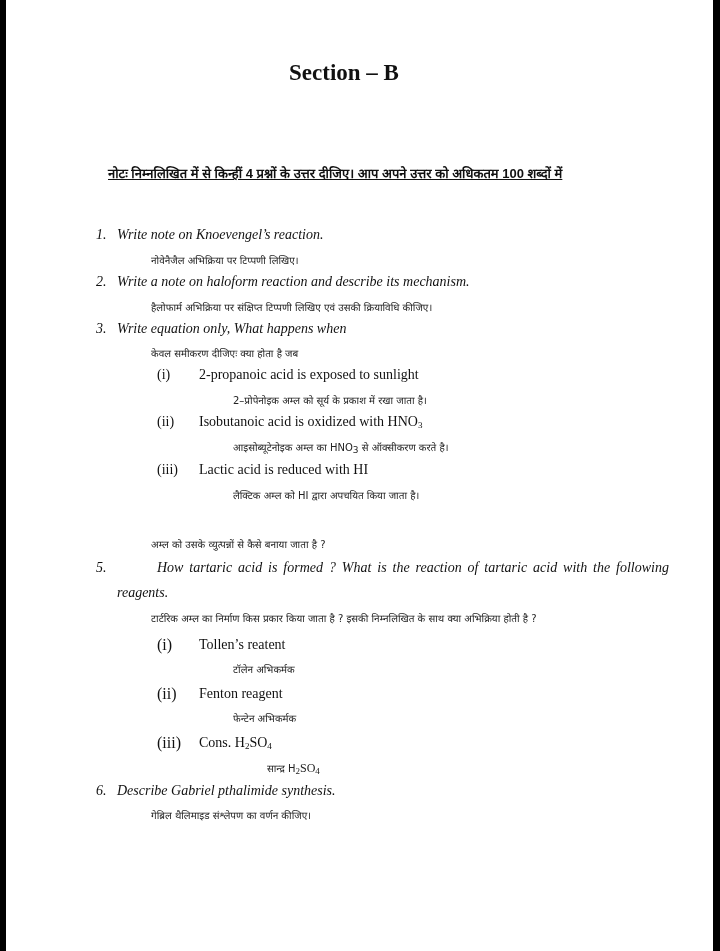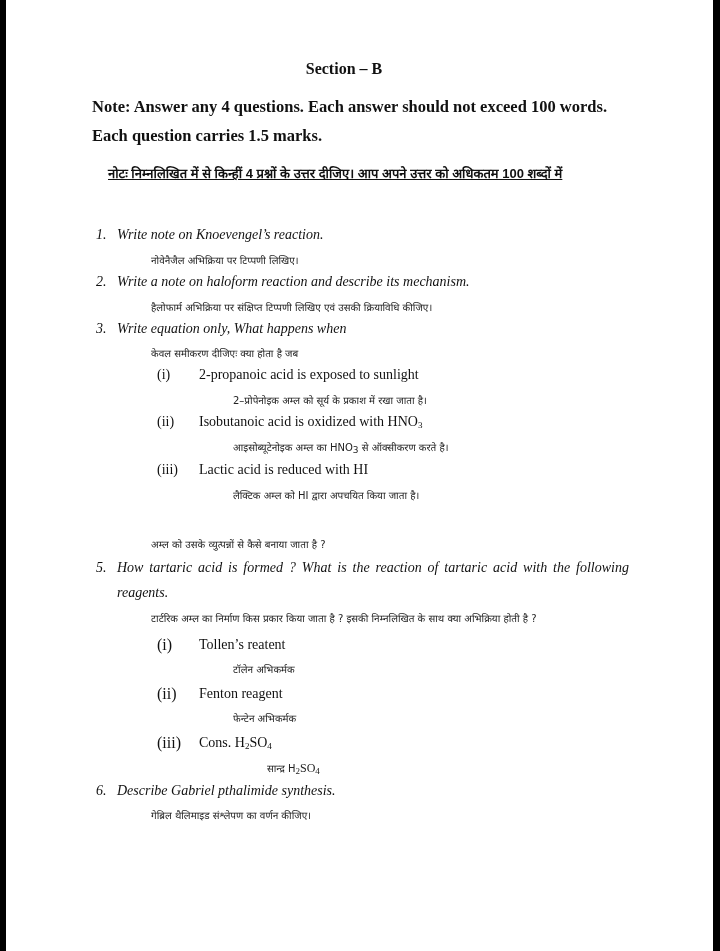--- a/index.html
+++ b/index.html
@@ -7,21 +7,21 @@
     width: 720px; height: 951px; position: relative; overflow: hidden;
     background: #ffffff; color: #111;
     font-family: "Liberation Serif", "DejaVu Serif", serif;
   }
   .edge-left { position: absolute; left: 0; top: 0; width: 6px; height: 951px; background: #000; }
   .edge-right { position: absolute; right: 0; top: 0; width: 7px; height: 951px; background: #000; }
   .page { position: absolute; left: 0; top: 0; width: 720px; height: 951px; }
 
   .section-title {
     position: absolute; left: 0; width: 688px; top: 60px; text-align: center;
-    font-weight: bold; font-size: 16px;
+    font-weight: bold; font-size: 23px;
   }
   .note-en {
     position: absolute; left: 92px; width: 540px; top: 92px;
     font-weight: bold; font-size: 16.5px; line-height: 29px; text-align: justify;
   }
   .note-hi {
     position: absolute; left: 108px; width: 538px; top: 160px;
     font-family: "Liberation Sans", "DejaVu Sans", sans-serif; font-weight: bold;
     font-size: 13px; line-height: 27px; text-align: justify; text-decoration: underline;
   }
@@ -35,37 +35,33 @@
   .q .num { display: inline-block; width: 21px; }
   .hi {
     font-family: "DejaVu Sans", "Liberation Sans", sans-serif;
     font-size: 10px; color: #222; margin-left: 34px;
   }
   .q-hi { position: absolute; left: 117px; }
   .sub-label { position: absolute; left: 157px; font-size: 14px; }
   .sub-label.big { font-size: 16px; left: 157px; }
   .sub-text { position: absolute; left: 199px; font-size: 14px; }
   .sub-hi { position: absolute; left: 199px; }
-  .q5 { width: 536px; text-align: justify; }
+  .q5 { width: 536px; text-align: justify; margin-left: 40px; }
   sub { font-size: 9px; vertical-align: -2px; }
 </style>
 </head>
 <body>
 
 <div class="edge-left"></div>
 <div class="edge-right"></div>
 
 <div class="page">
 
   <div class="section-title">Section – B</div>
 
-  <div class="note-en">
-    <div>Note: Answer any 4 questions. Each answer should not exceed 100 words.</div>
-    <div>Each question carries 1.5 marks.</div>
-  </div>
 
   <div class="note-hi">
     <div>नोटः निम्नलिखित में से किन्हीं 4 प्रश्नों के उत्तर दीजिए। आप अपने उत्तर को अधिकतम 100 शब्दों में</div>
   </div>
 
   <div class="q" style="top:227px;">
     <span class="num">1.</span><span>Write note on Knoevengel’s reaction.</span>
   </div>
   <div class="q-hi hi" style="top:253px;">नोवेनैजैल अभिक्रिया पर टिप्पणी लिखिए।</div>
 

